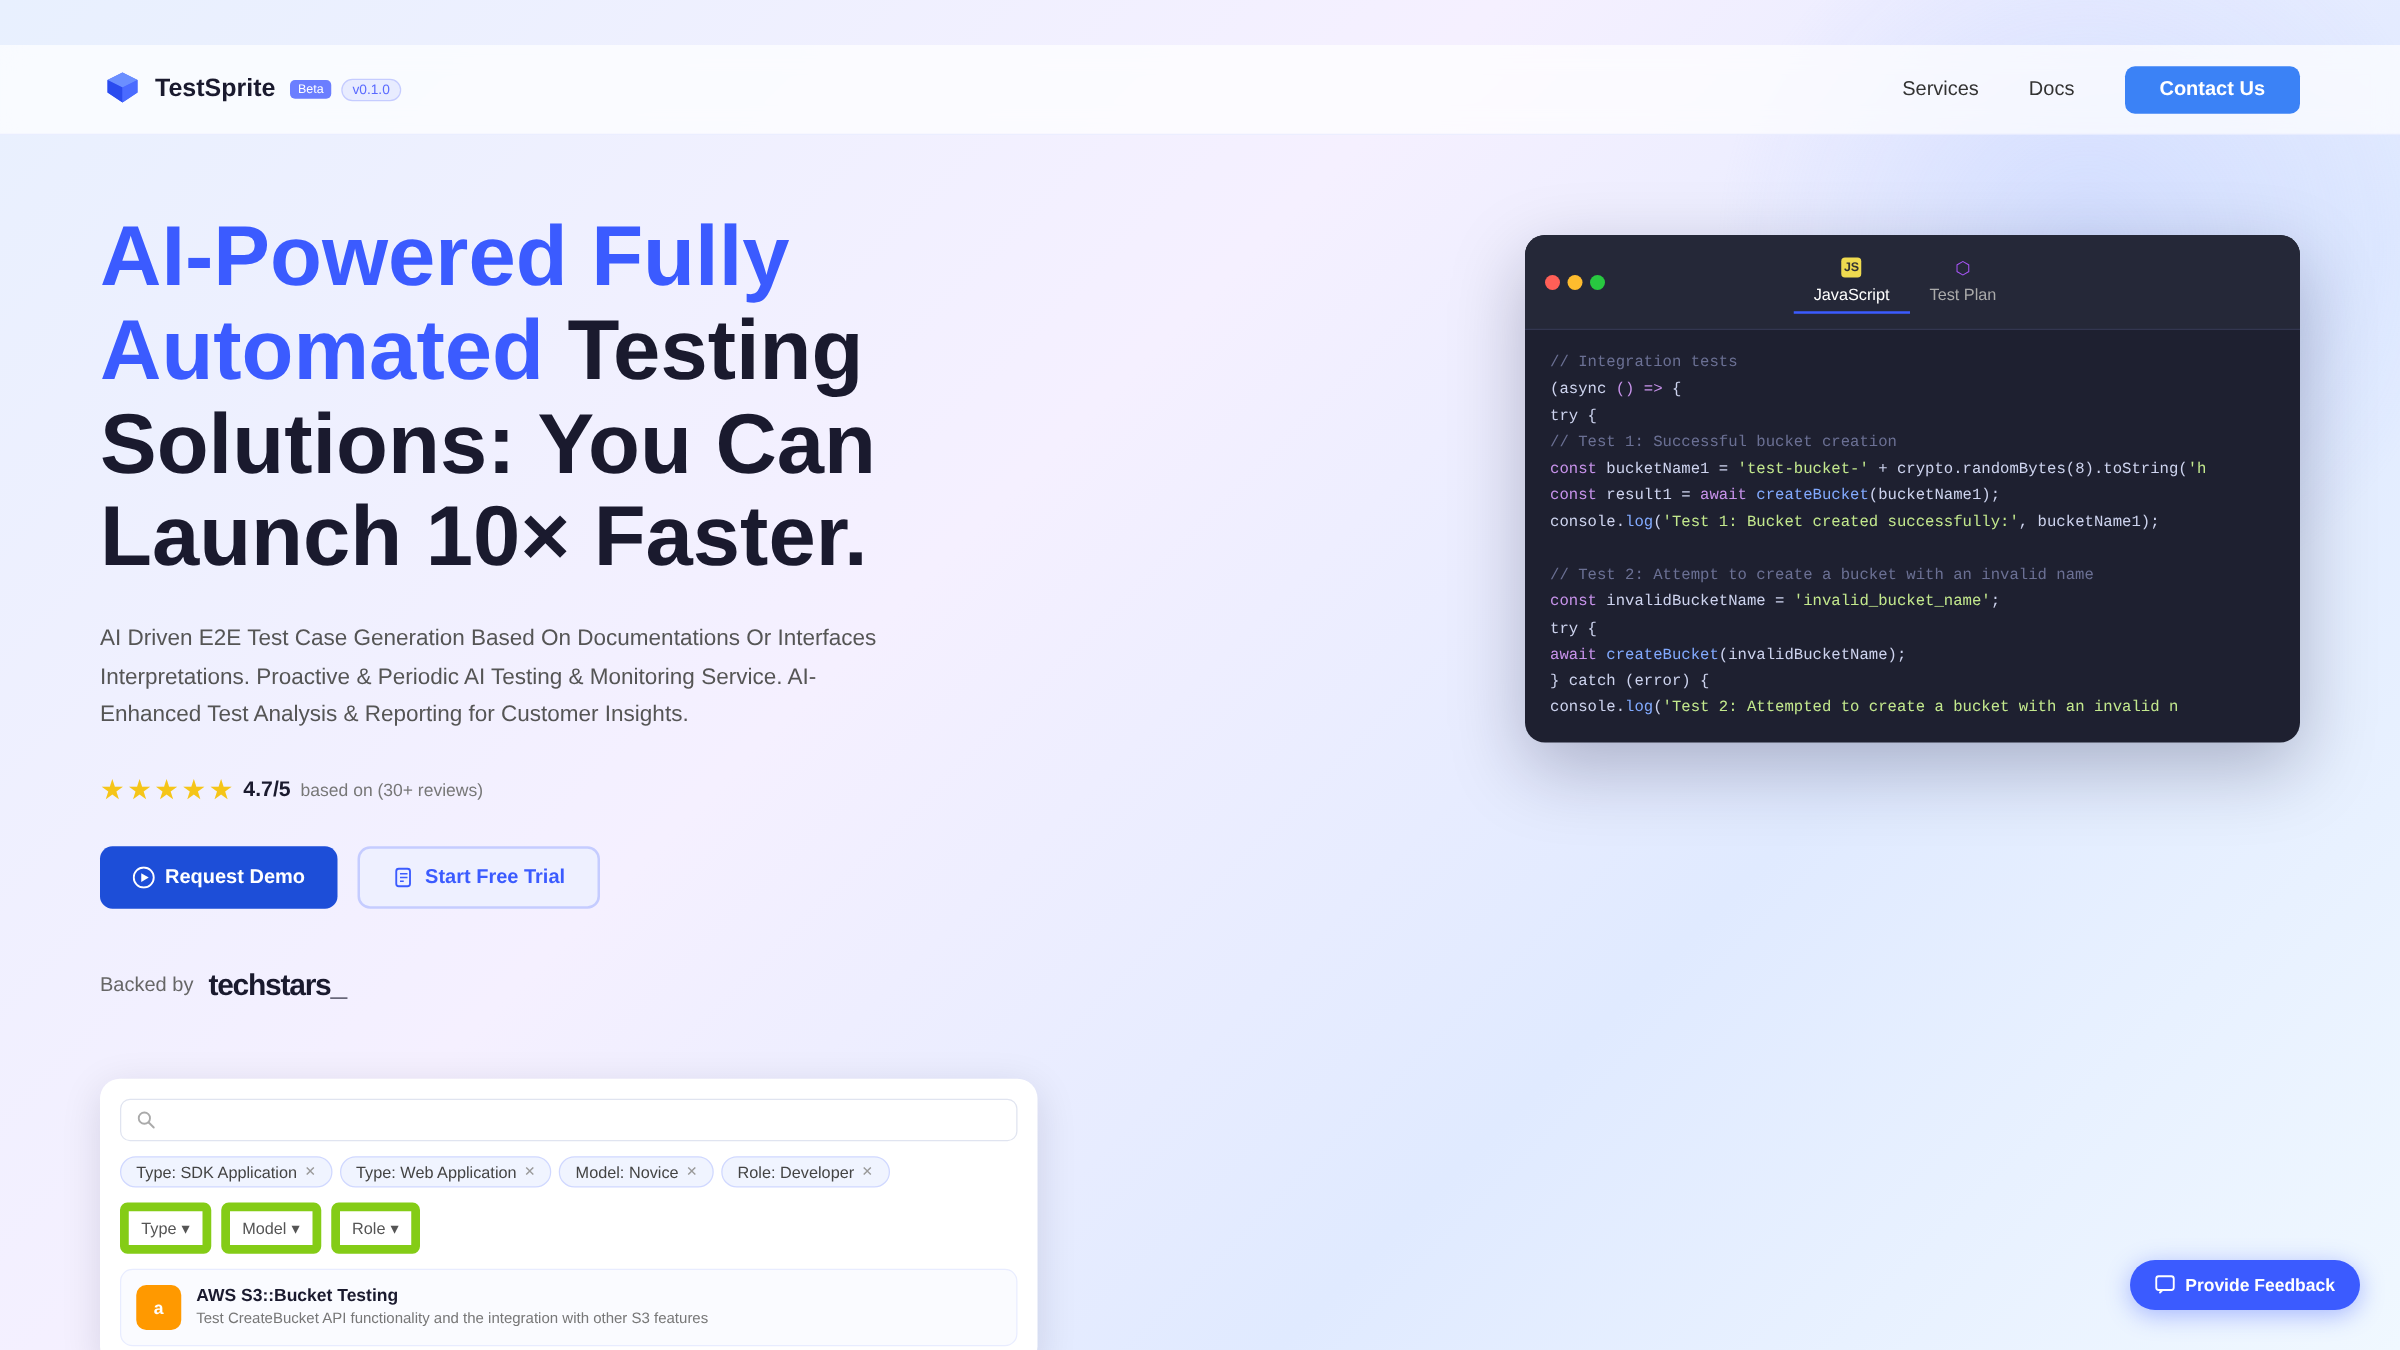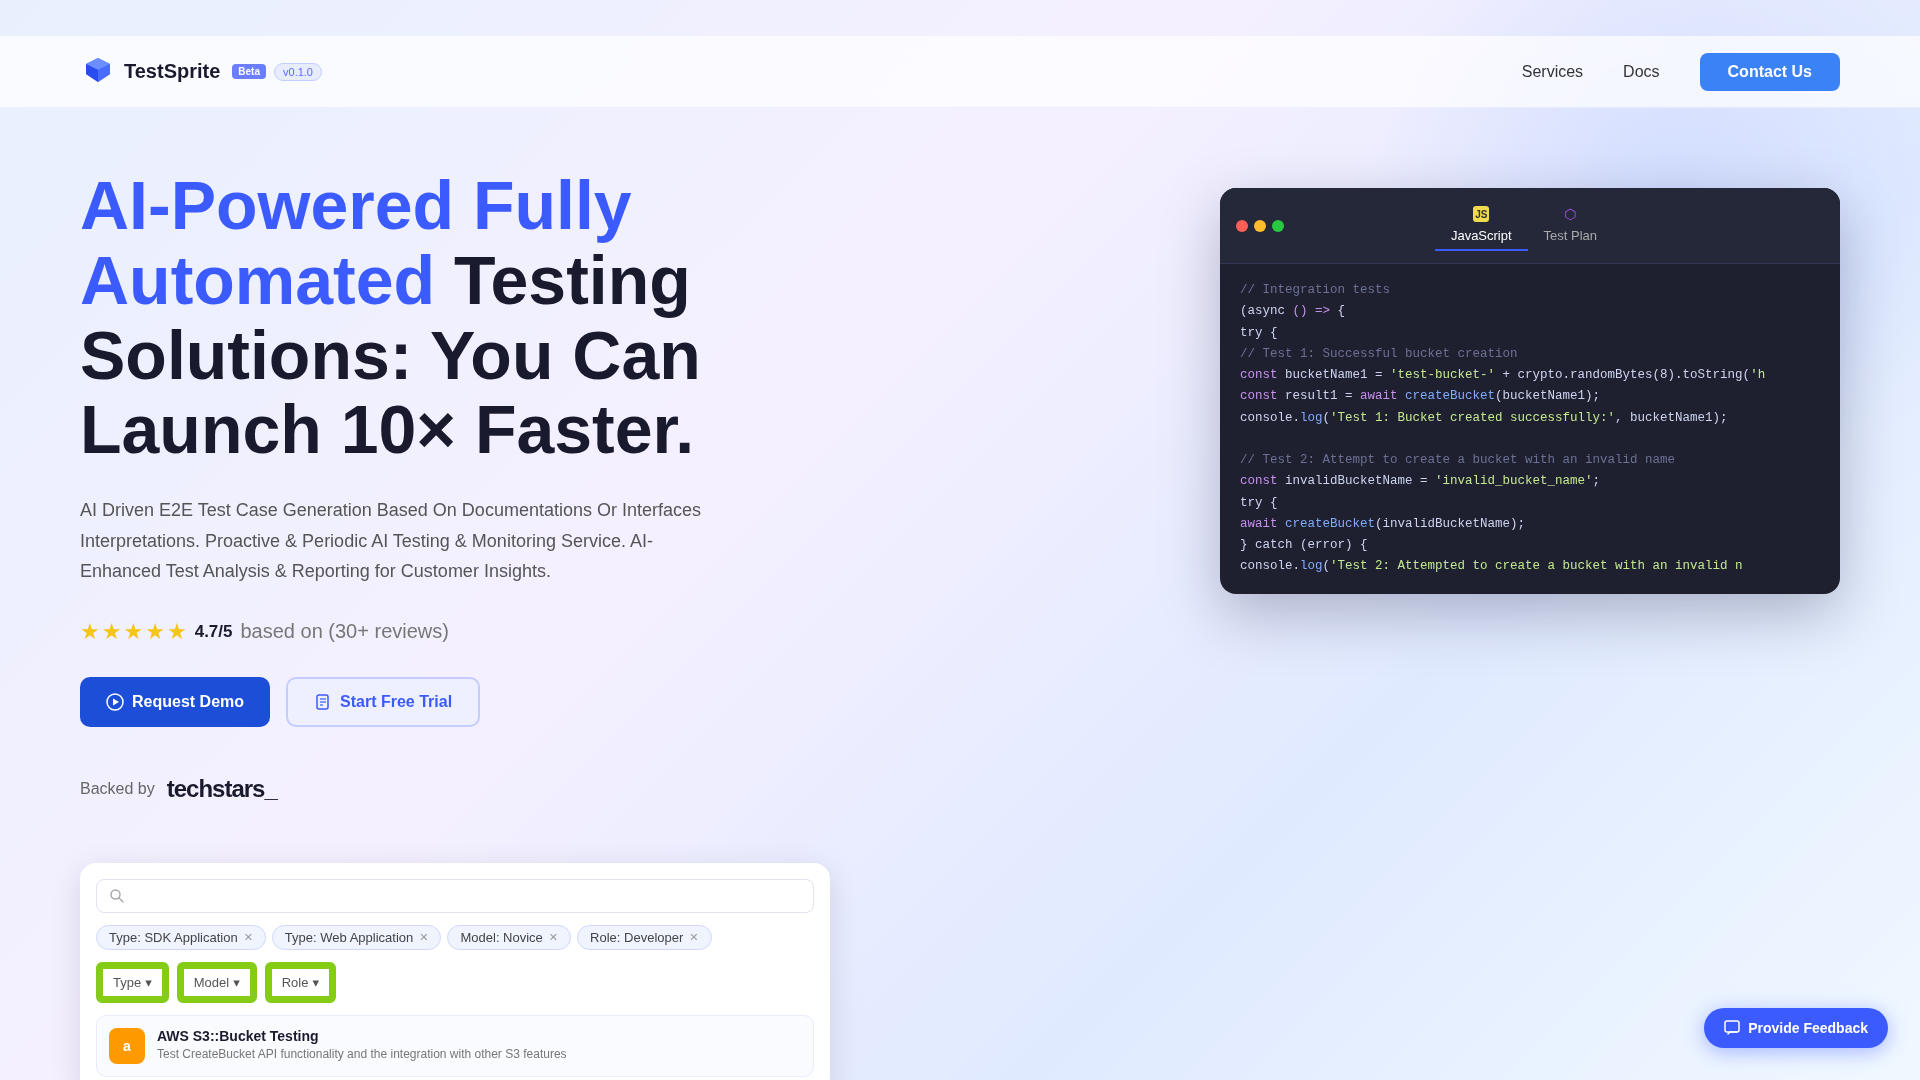--- a/index.html
+++ b/index.html
@@ -68,21 +68,21 @@
     .logo-text {
       font-size: 20px;
       font-weight: 700;
       color: #1a1a2e;
     }
 
     .logo-badge {
       background: #6b7eff;
       color: white;
       font-size: 10px;
-      font-weight: 700;
+      font-weight: 400;
       padding: 2px 6px;
       border-radius: 4px;
       margin-left: 4px;
     }
 
     .logo-version {
       background: #e8ecff;
       color: #5a6aff;
       font-size: 11px;
       font-weight: 500;
@@ -168,21 +168,21 @@
       font-size: 22px;
     }
 
     .rating-score {
       font-size: 17px;
       font-weight: 700;
       color: #1a1a2e;
     }
 
     .rating-text {
-      font-size: 20px;
+      font-size: 14px;
       color: #777;
     }
 
     
     .cta-buttons {
       display: flex;
       gap: 16px;
       margin-bottom: 48px;
     }
 

